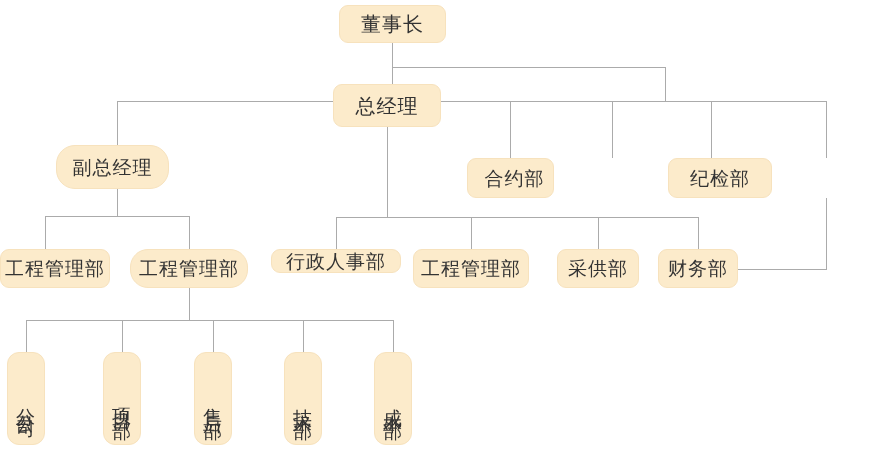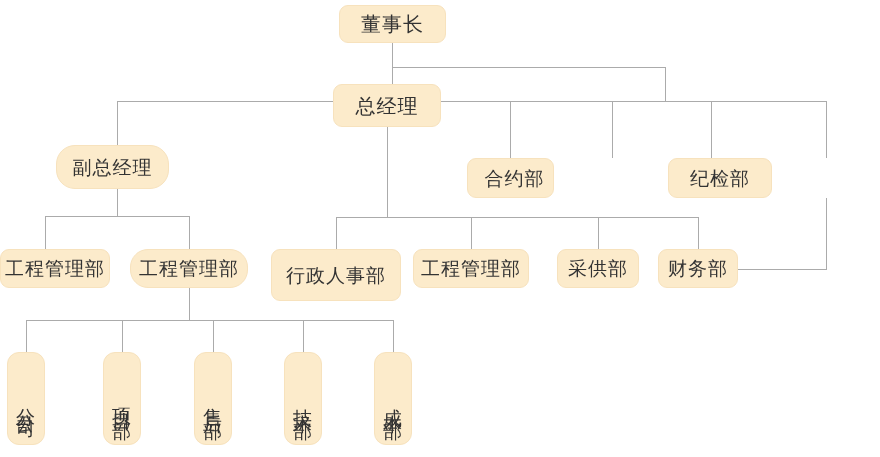--- a/index.html
+++ b/index.html
@@ -88,21 +88,21 @@
 
   <div class="node big" style="left:339px;top:5px;width:107px;height:38px;">董事长</div>
   <div class="node big" style="left:333px;top:84px;width:108px;height:43px;">总经理</div>
 
   <div class="node" style="left:56px;top:145px;width:113px;height:44px;border-radius:19px;">副总经理</div>
   <div class="node" style="left:467px;top:158px;width:87px;height:40px;padding-left:8px;">合约部</div>
   <div class="node" style="left:668px;top:158px;width:104px;height:40px;">纪检部</div>
 
   <div class="node" style="left:0px;top:249px;width:110px;height:39px;">工程管理部</div>
   <div class="node" style="left:130px;top:249px;width:118px;height:39px;border-radius:18px;">工程管理部</div>
-  <div class="node" style="left:271px;top:249px;width:130px;height:52px;">行政人事部</div>
+  <div class="node" style="left:271px;top:249px;width:130px;height:24px;">行政人事部</div>
   <div class="node" style="left:413px;top:249px;width:116px;height:39px;">工程管理部</div>
   <div class="node" style="left:557px;top:249px;width:82px;height:39px;">采供部</div>
   <div class="node" style="left:658px;top:249px;width:80px;height:39px;">财务部</div>
 
   <div class="node vert" style="left:7px;top:352px;width:38px;height:93px;">分公司</div>
   <div class="node vert" style="left:103px;top:352px;width:38px;height:93px;">项目部</div>
   <div class="node vert" style="left:194px;top:352px;width:38px;height:93px;">售后部</div>
   <div class="node vert" style="left:284px;top:352px;width:38px;height:93px;">技术部</div>
   <div class="node vert" style="left:374px;top:352px;width:38px;height:93px;">成本部</div>
 

